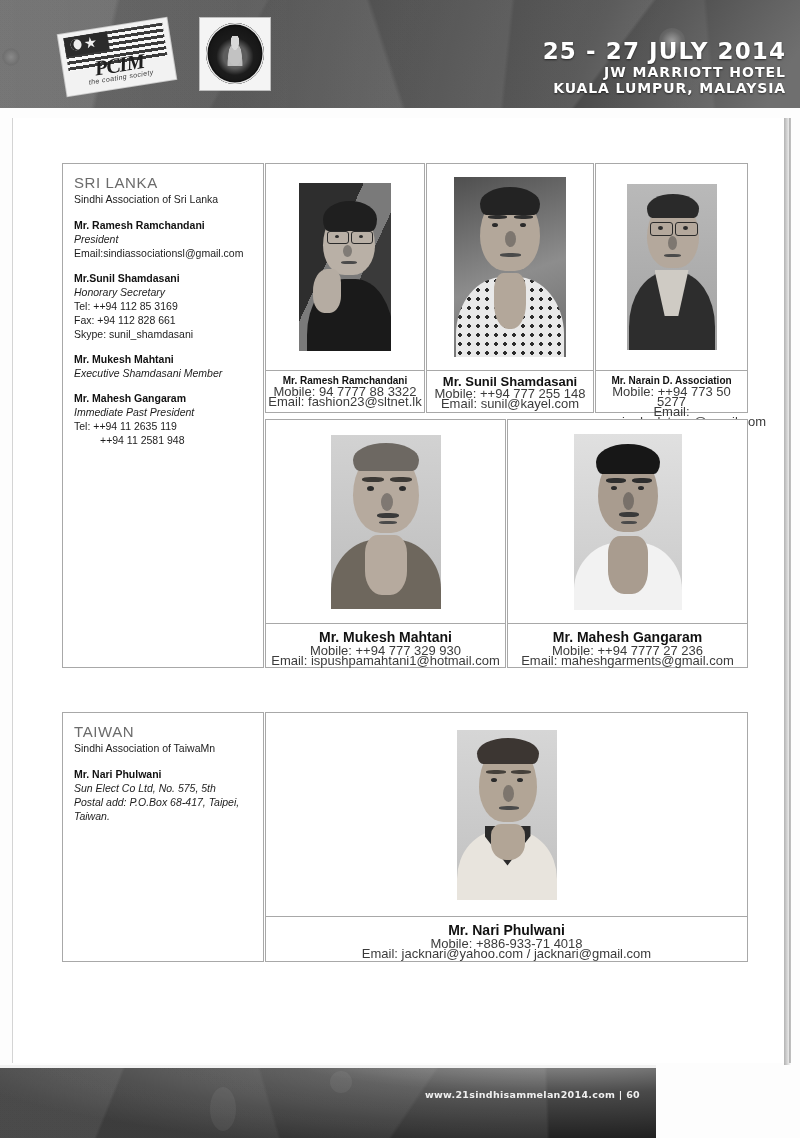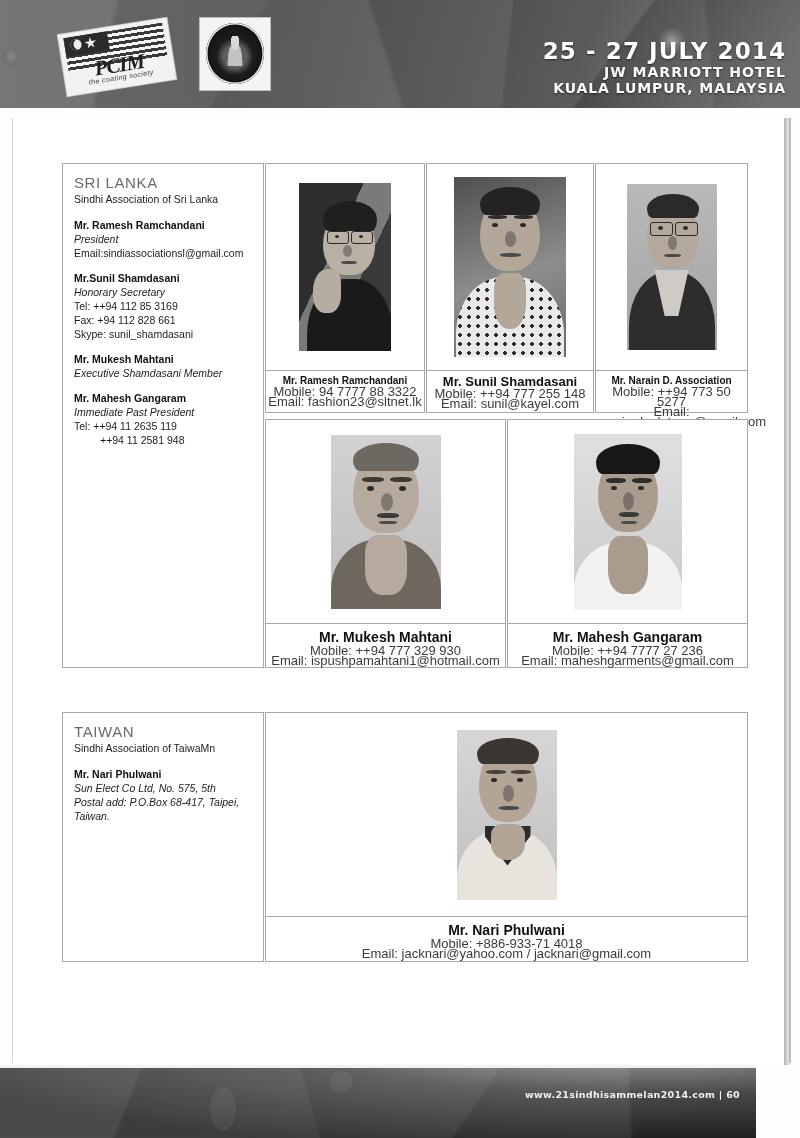--- a/index.html
+++ b/index.html
@@ -175,21 +175,21 @@
   .por .body{position:absolute;border-radius:44% 44% 0 0/70% 70% 0 0;}
   .por .glass{position:absolute;border:1.4px solid #2a2a2a;border-radius:3px;}
   .por .eye{position:absolute;background:#2b2b2b;border-radius:50%;}
   .por .brow{position:absolute;background:#2e2e2e;border-radius:40%;}
   .por .mouth{position:absolute;background:#4a4a4a;border-radius:40%;}
   .por .nose{position:absolute;background:rgba(60,60,60,.45);border-radius:50%;}
   .por .tash{position:absolute;background:#3a3a3a;border-radius:40%;}
 
   
   .footer{
-    position:absolute;left:0;bottom:0;width:756px;height:73px;
+    position:absolute;left:0;bottom:0;width:656px;height:73px;
     background:
       linear-gradient(112deg, rgba(255,255,255,0.07) 0 18%, rgba(255,255,255,0) 18.5% 100%),
       linear-gradient(74deg, rgba(255,255,255,0.05) 0 41%, rgba(255,255,255,0) 41.5% 100%),
       linear-gradient(124deg, rgba(255,255,255,0.06) 0 62%, rgba(255,255,255,0) 62.6% 100%),
       linear-gradient(88deg, rgba(255,255,255,0.08) 0 83%, rgba(255,255,255,0) 83.5% 100%),
       radial-gradient(ellipse at 85% -40%, #8a8a8a 0 18%, #4a4a4a 40%, #131313 82%),
       #161616;
     overflow:hidden;
   }
   .ftr-blob{position:absolute;border-radius:50%;background:rgba(255,255,255,.06);}

